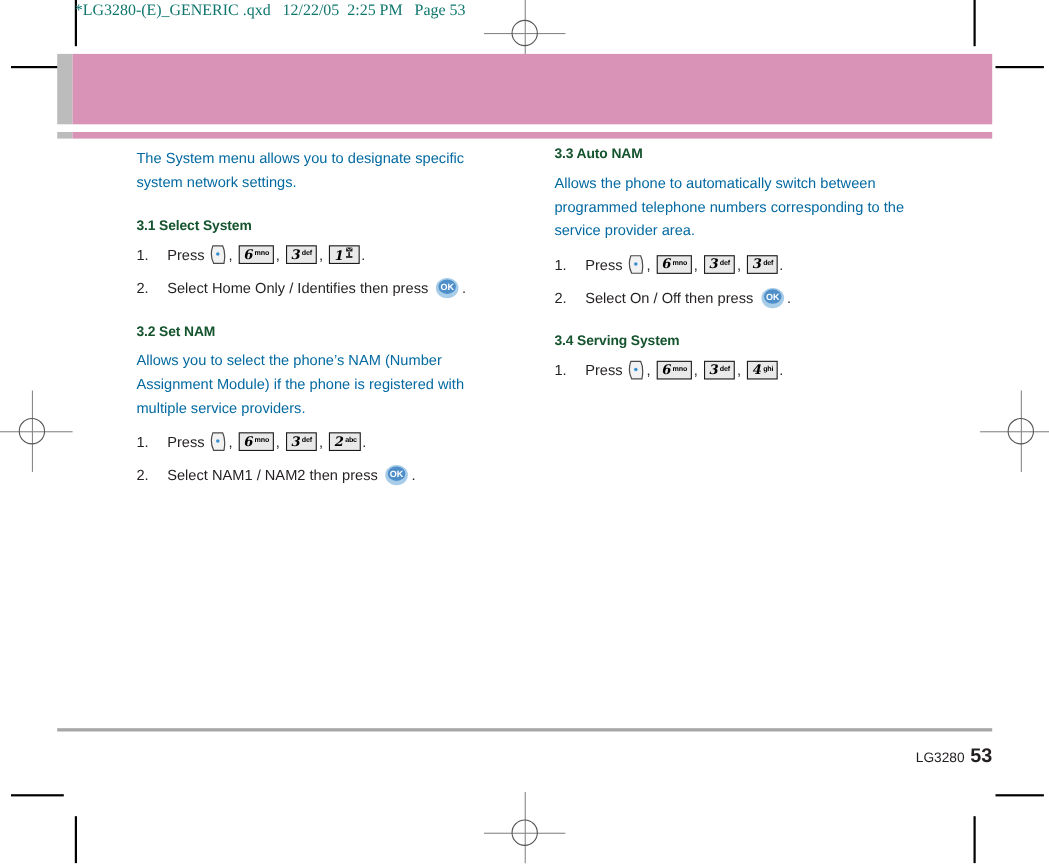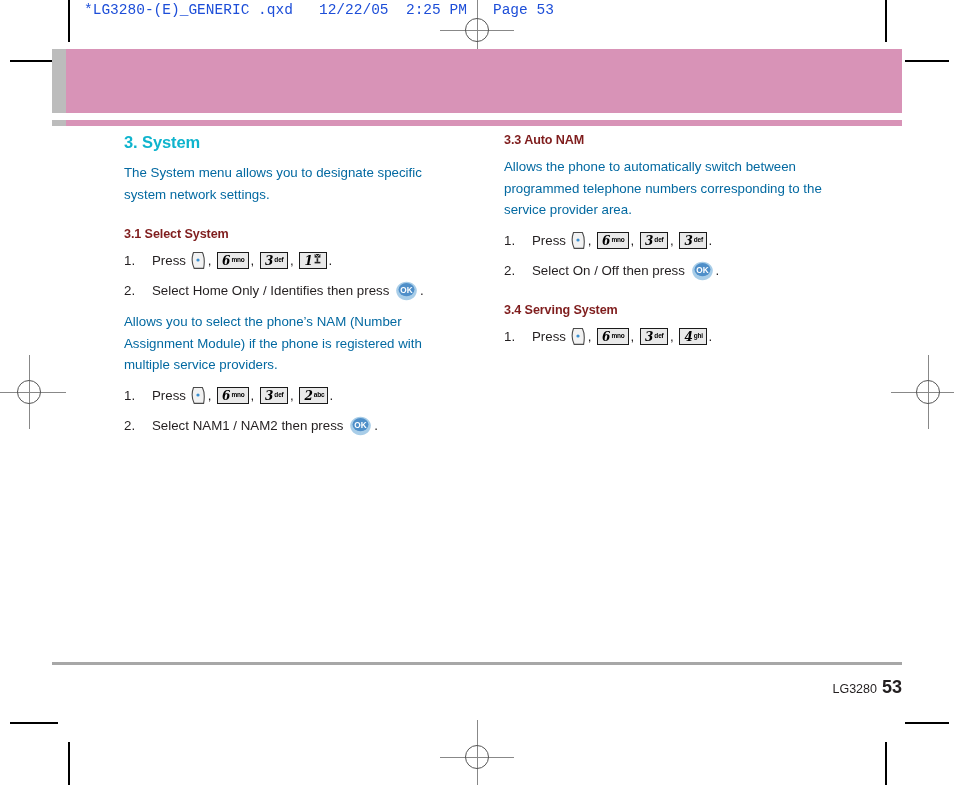--- a/index.html
+++ b/index.html
@@ -34,25 +34,25 @@
     width: 1px; height: 74px; background: #888;
   }
   .reg-target .hline {
     position: absolute; top: 25px; left: -12px;
     height: 1px; width: 74px; background: #888;
   }
 
   
   .file-header {
     position: absolute;
-    left: 84px; top: 2px;
-    font-family: Liberation Mono, monospace;
+    left: 68px; top: 2px;
+    font-family: Liberation Serif, serif;
     font-size: 14.5px;
     letter-spacing: 0px;
-    color: #1d4ed8;
+    color: #0f766e;
     white-space: pre;
   }
 
   
   .band-wrap { position: absolute; left: 52px; top: 49px; }
   .band-tab {
     position: absolute; left: 0; top: 0;
     width: 14px; height: 64px;
     background: #bcbcbc;
   }
@@ -83,21 +83,21 @@
   h1.sec {
     font-size: 16.5px;
     font-weight: bold;
     color: #0fb4cd;
     margin: 0 0 10px 0;
     letter-spacing: -0.1px;
   }
   h2.subsec {
     font-size: 12.6px;
     font-weight: bold;
-    color: #7f1d1d;
+    color: #14532d;
     margin: 22px 0 9px 0;
     letter-spacing: -0.1px;
   }
   .col-right h2.subsec:first-child { margin-top: 0; }
   p.body {
     font-size: 13.3px;
     line-height: 21.5px;
     margin: 0 0 6px 0;
     color: #0369a1;
   }
@@ -237,21 +237,20 @@
     <div class="band-tab"></div>
     <div class="band-main"></div>
   </div>
   <div class="rule-wrap">
     <div class="rule-tab"></div>
     <div class="rule-main"></div>
   </div>
 
   <div class="col col-left">
 
-    <h1 class="sec">3. System</h1>
     <p class="body">The System menu allows you to designate specific system network settings.</p>
 
     <h2 class="subsec">3.1 Select System</h2>
     <ol class="steps">
       <li>
         <span class="num">1.</span>
         <span class="step-inline">Press</span>
         <span class="softkey">
           <svg viewBox="0 0 15 19" width="15" height="19">
             <path d="M2.5 1.5 C0.8 6 0.6 12 3.2 17.4 L12.6 17.4 C13.6 12 13.4 5.5 11.4 1.5 Z" fill="#f2f2f2" stroke="#4a4a4a" stroke-width="1.1"></path>
@@ -278,20 +277,21 @@
         <span class="okbtn">
           <svg viewBox="0 0 23 20" width="23" height="20">
             <path d="M11.5 0.8 C17.2 0.8 21.8 4.9 21.8 9.6 C21.8 15.2 17.2 19.2 11.5 19.2 C5.8 19.2 1.2 15.2 1.2 9.6 C1.2 4.9 5.8 0.8 11.5 0.8 Z" fill="#a8cde8"></path>
             <ellipse cx="11.5" cy="8.6" rx="8" ry="6.6" fill="#4f8fc9"></ellipse>
             <text x="11.5" y="11.6" font-family="Liberation Sans, sans-serif" font-size="8.2" font-weight="bold" fill="#ffffff" text-anchor="middle">OK</text>
           </svg>
         </span><span style="display:inline">.</span>
       </li>
     </ol>
 
+    <h2 class="subsec">3.2 Set NAM</h2>
     <p class="body">Allows you to select the phone’s NAM (Number Assignment Module) if the phone is registered with multiple service providers.</p>
     <ol class="steps">
       <li>
         <span class="num">1.</span>
         <span class="step-inline">Press</span>
         <span class="softkey">
           <svg viewBox="0 0 15 19" width="15" height="19">
             <path d="M2.5 1.5 C0.8 6 0.6 12 3.2 17.4 L12.6 17.4 C13.6 12 13.4 5.5 11.4 1.5 Z" fill="#f2f2f2" stroke="#4a4a4a" stroke-width="1.1"></path>
             <circle cx="7" cy="9" r="1.6" fill="#3a8fd0"></circle>
           </svg>

